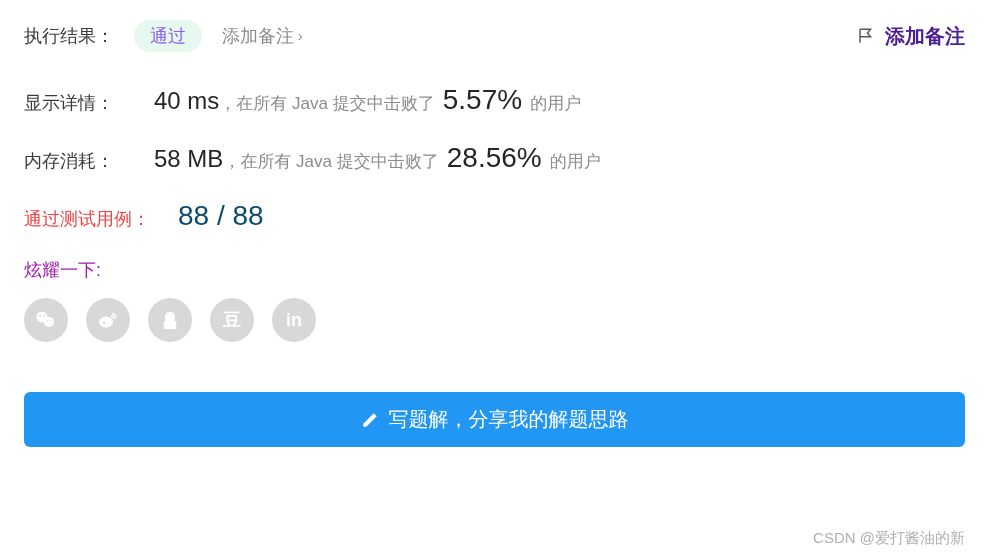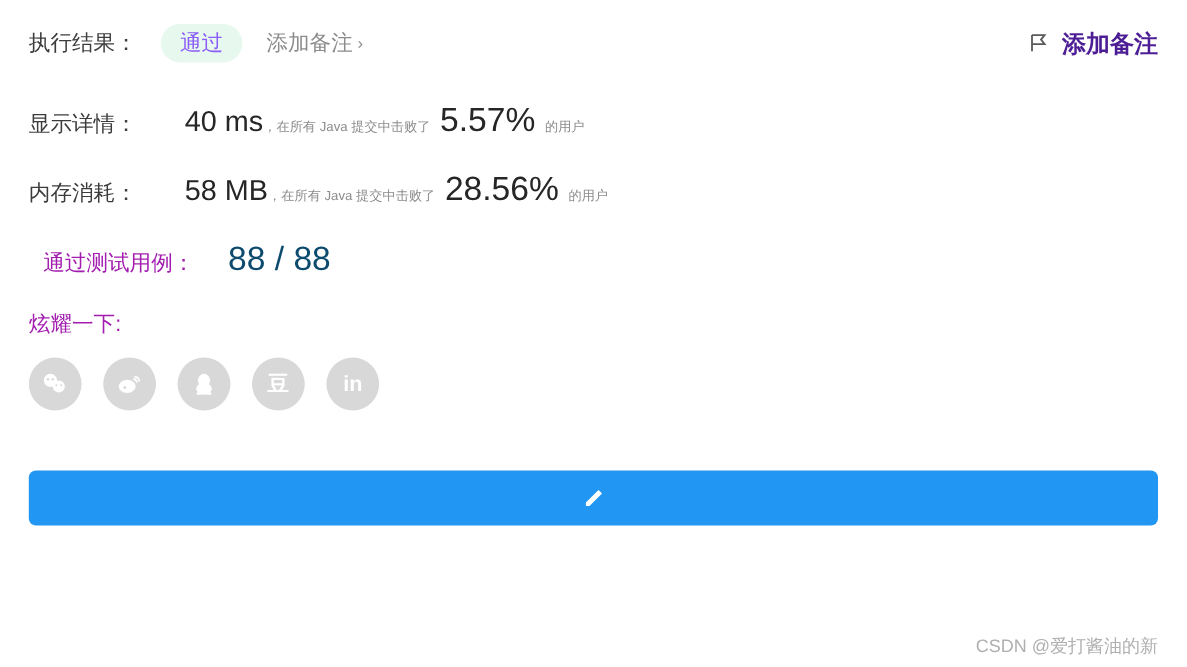--- a/index.html
+++ b/index.html
@@ -74,38 +74,37 @@
       margin-right: 28px;
       min-width: 102px;
     }
     .stat-value {
       color: #262626;
       font-size: 24px;
       font-weight: 500;
     }
     .stat-text {
       color: #8c8c8c;
-      font-size: 11px;
+      font-size: 17px;
     }
     .stat-percent {
       color: #262626;
       font-size: 28px;
       font-weight: 500;
       margin: 0 8px;
     }
     .test-cases {
       display: flex;
       align-items: baseline;
       margin-bottom: 26px;
     }
     .test-label {
-      color: #a21caf;
+      color: #ef4444;
       font-size: 18px;
       margin-right: 28px;
-      margin-left: 12px;
     }
     .test-value {
       color: #0c4a6e;
       font-size: 28px;
       font-weight: 500;
     }
     .share-label {
       color: #a21caf;
       font-size: 18px;
       margin-bottom: 16px;
@@ -235,15 +234,16 @@
   </div>
   <div class="share-icon">
     <span style="font-weight:600">in</span>
   </div>
 </div>
 
 <button class="cta-button">
   <svg class="pencil-icon" viewBox="0 0 24 24">
     <path d="M3 21 L3 17 L15 5 L19 9 L7 21 Z M15 5 L17 3 L21 7 L19 9 Z"></path>
   </svg>
+  <span>写题解，分享我的解题思路</span>
 </button>
 
 <div class="watermark">CSDN @爱打酱油的新</div>
 
 </body></html>

